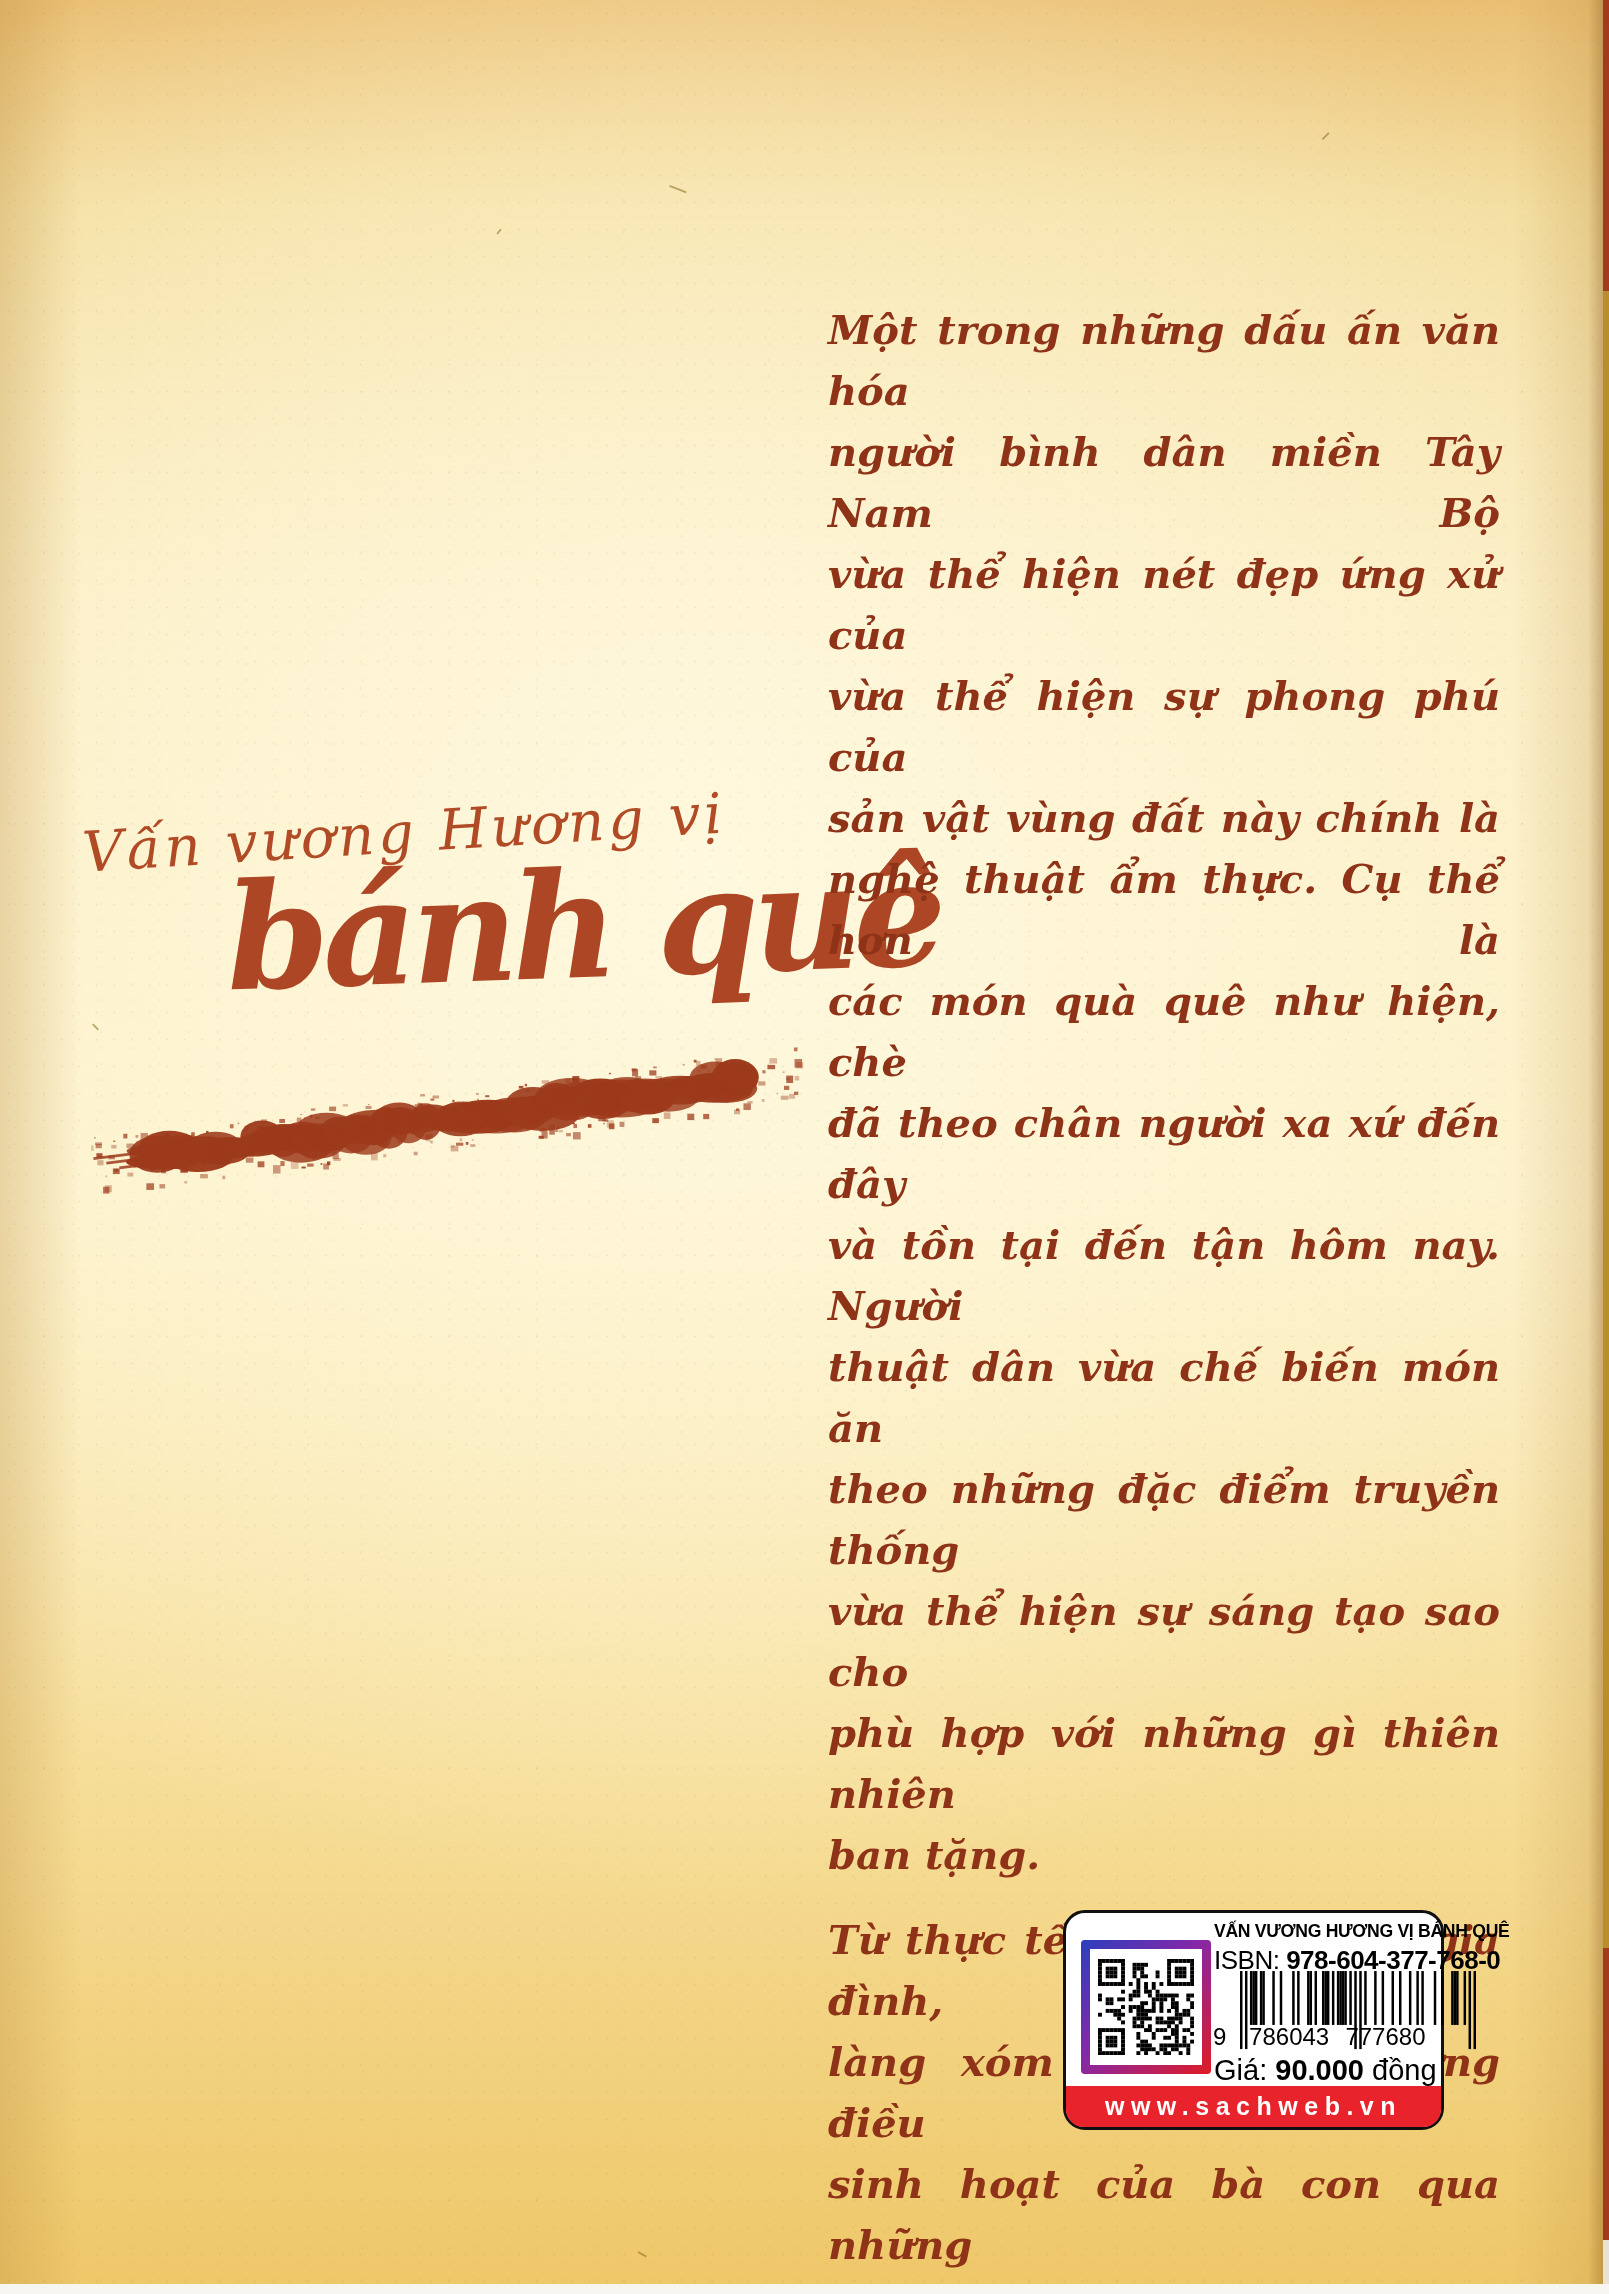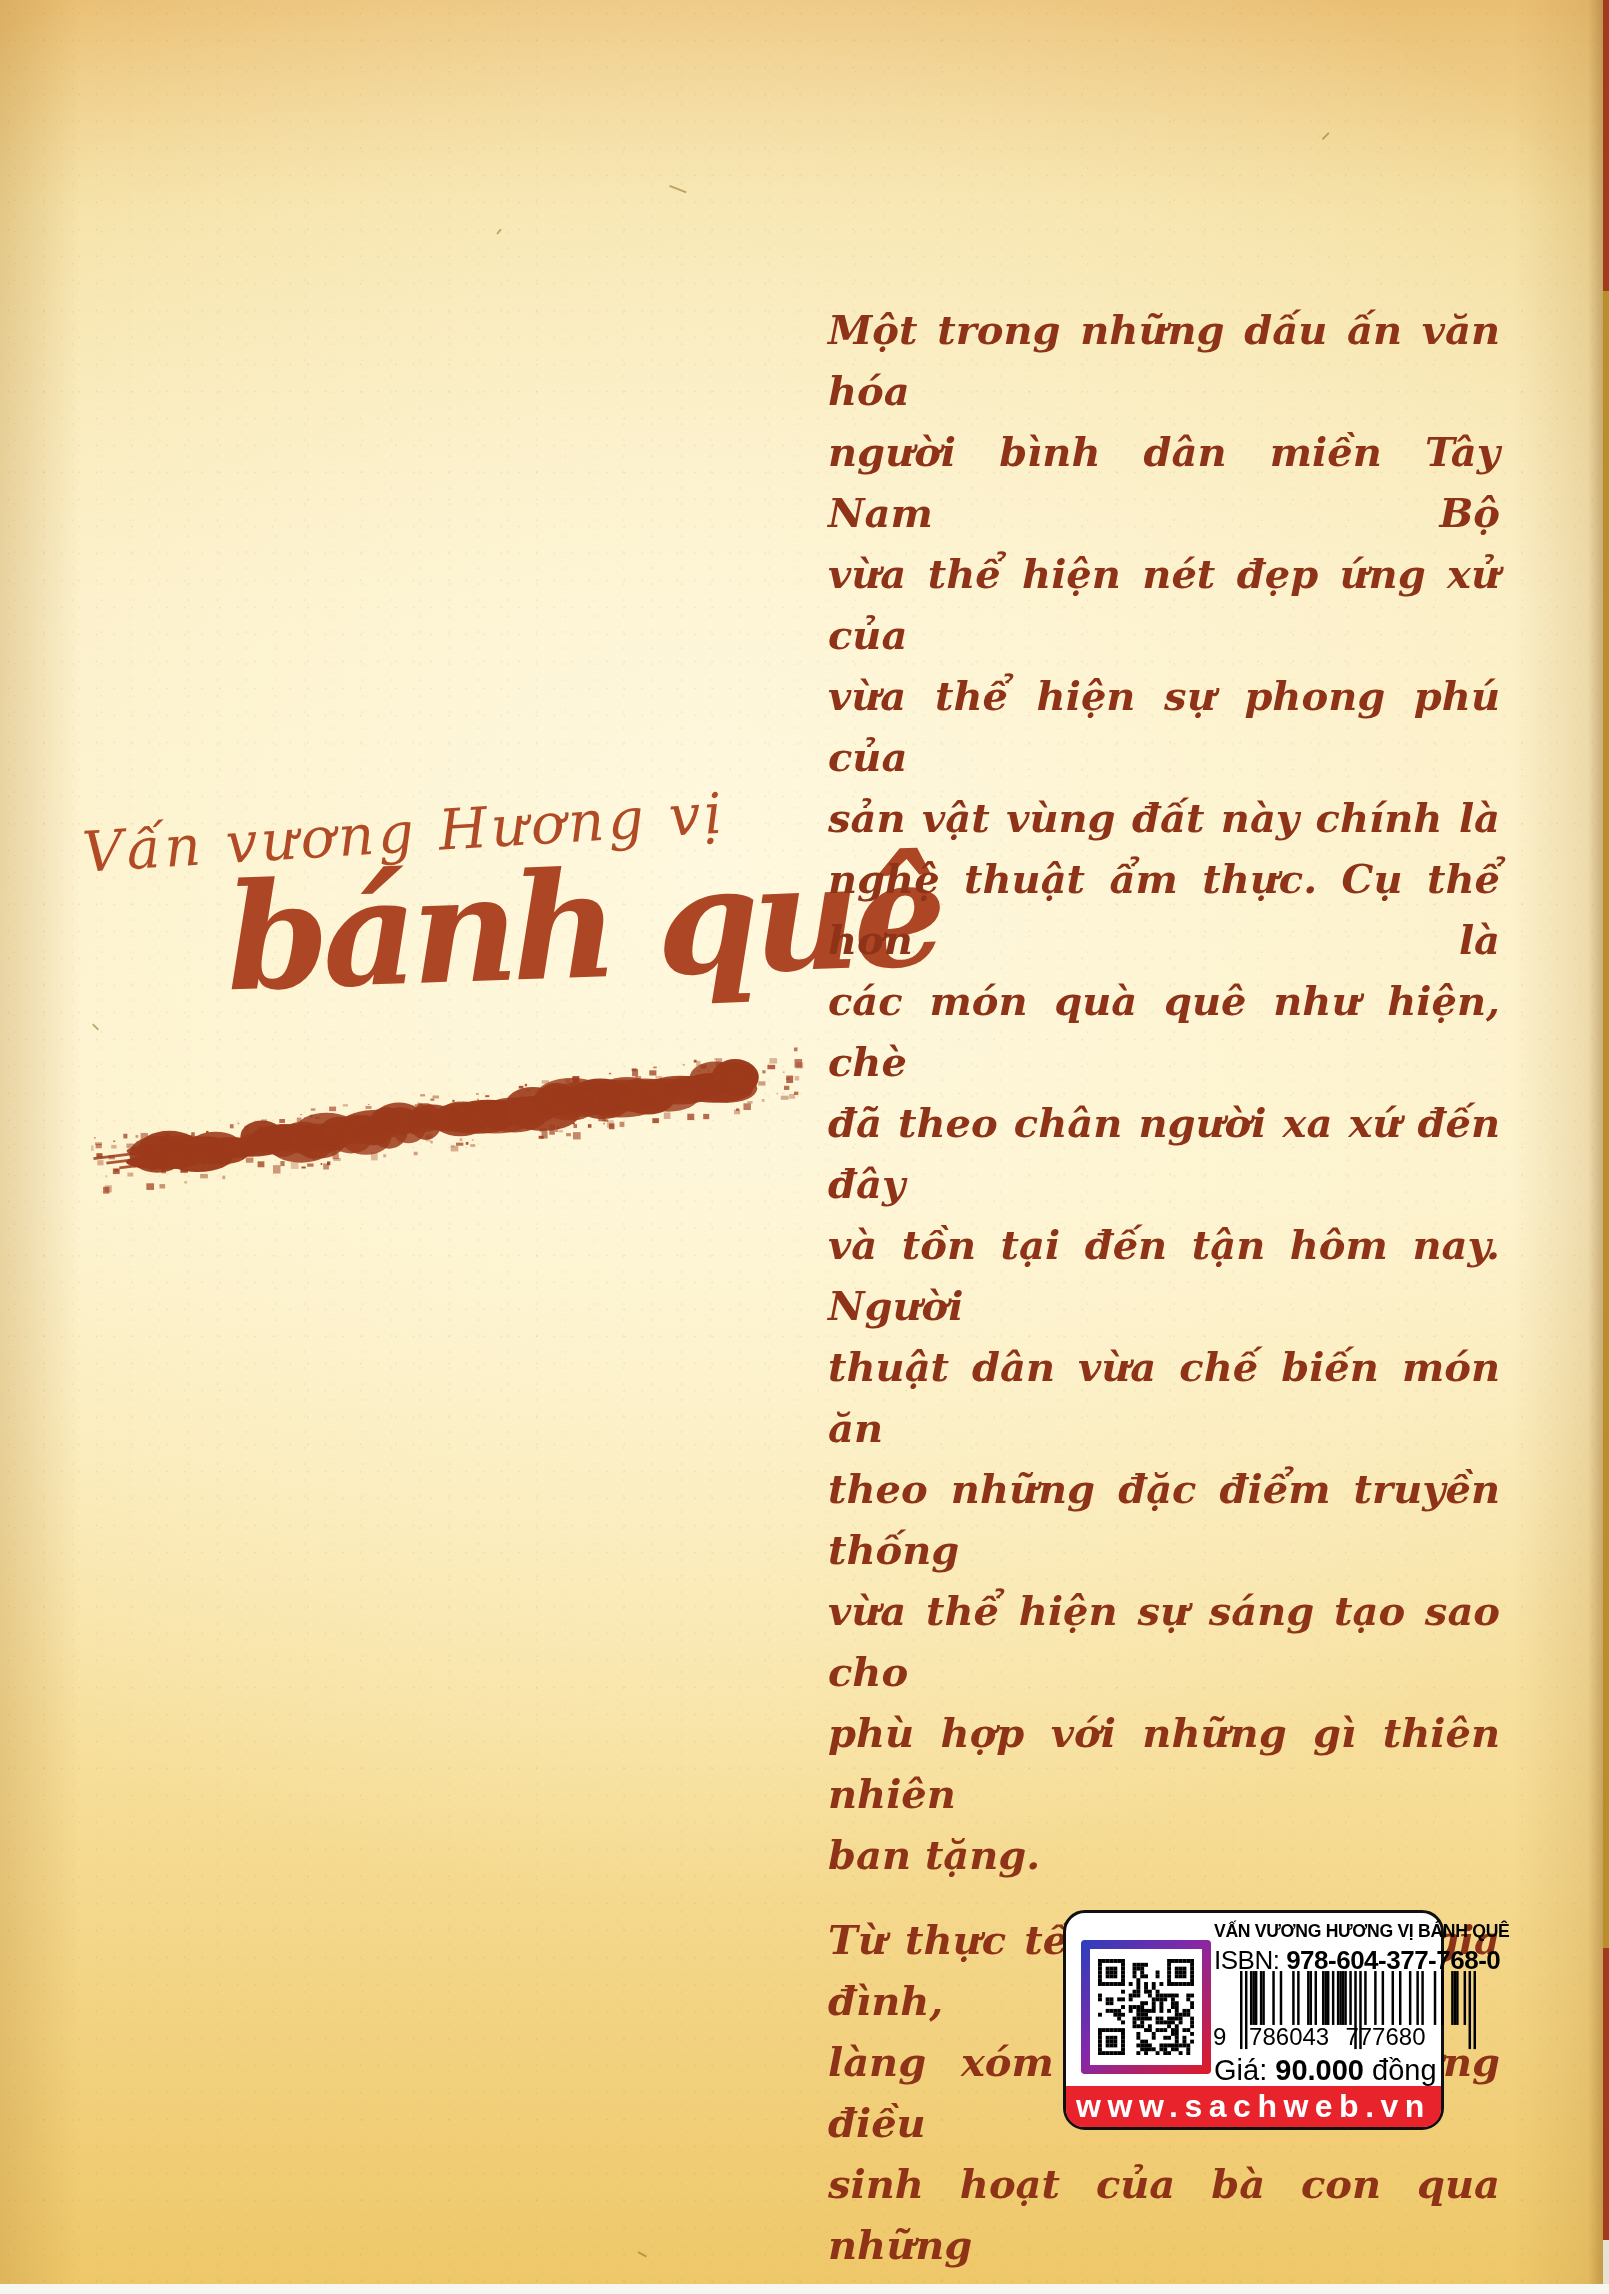--- a/index.html
+++ b/index.html
@@ -63,21 +63,21 @@
   .bars{position:absolute;left:174px;top:58px;}
   .bar-digits{position:absolute;left:147px;right:7.4px;top:110px;display:flex;
     font-size:24px;font-weight:400;}
   .bar-digits .d9{flex:0 0 28px;text-align:left;}
   .bar-digits .g{flex:1;text-align:center;}
   .price-line{position:absolute;left:148px;right:7.4px;top:141px;text-align:center;
     font-size:29px;white-space:nowrap;}
   .price-line .b{font-weight:700;}
   .site-band{position:absolute;left:0;right:0;bottom:0;height:41px;line-height:41px;
     background:#e8232b;border-radius:0 0 17.6px 17.6px;color:#fff;text-align:center;
-    font-weight:700;font-size:32px;letter-spacing:6.5px;}
+    font-weight:700;font-size:25px;letter-spacing:6.5px;}
   .fibers{position:absolute;left:0;top:0;}
 </style>
 </head>
 <body>
 
 <div id="page">
 
   <svg class="fibers" width="1609" height="2295" viewBox="0 0 1735 2474">
     <g stroke="#8a6a20" stroke-width="2" opacity="0.55">
       <line x1="722" y1="200" x2="740" y2="207"></line>

